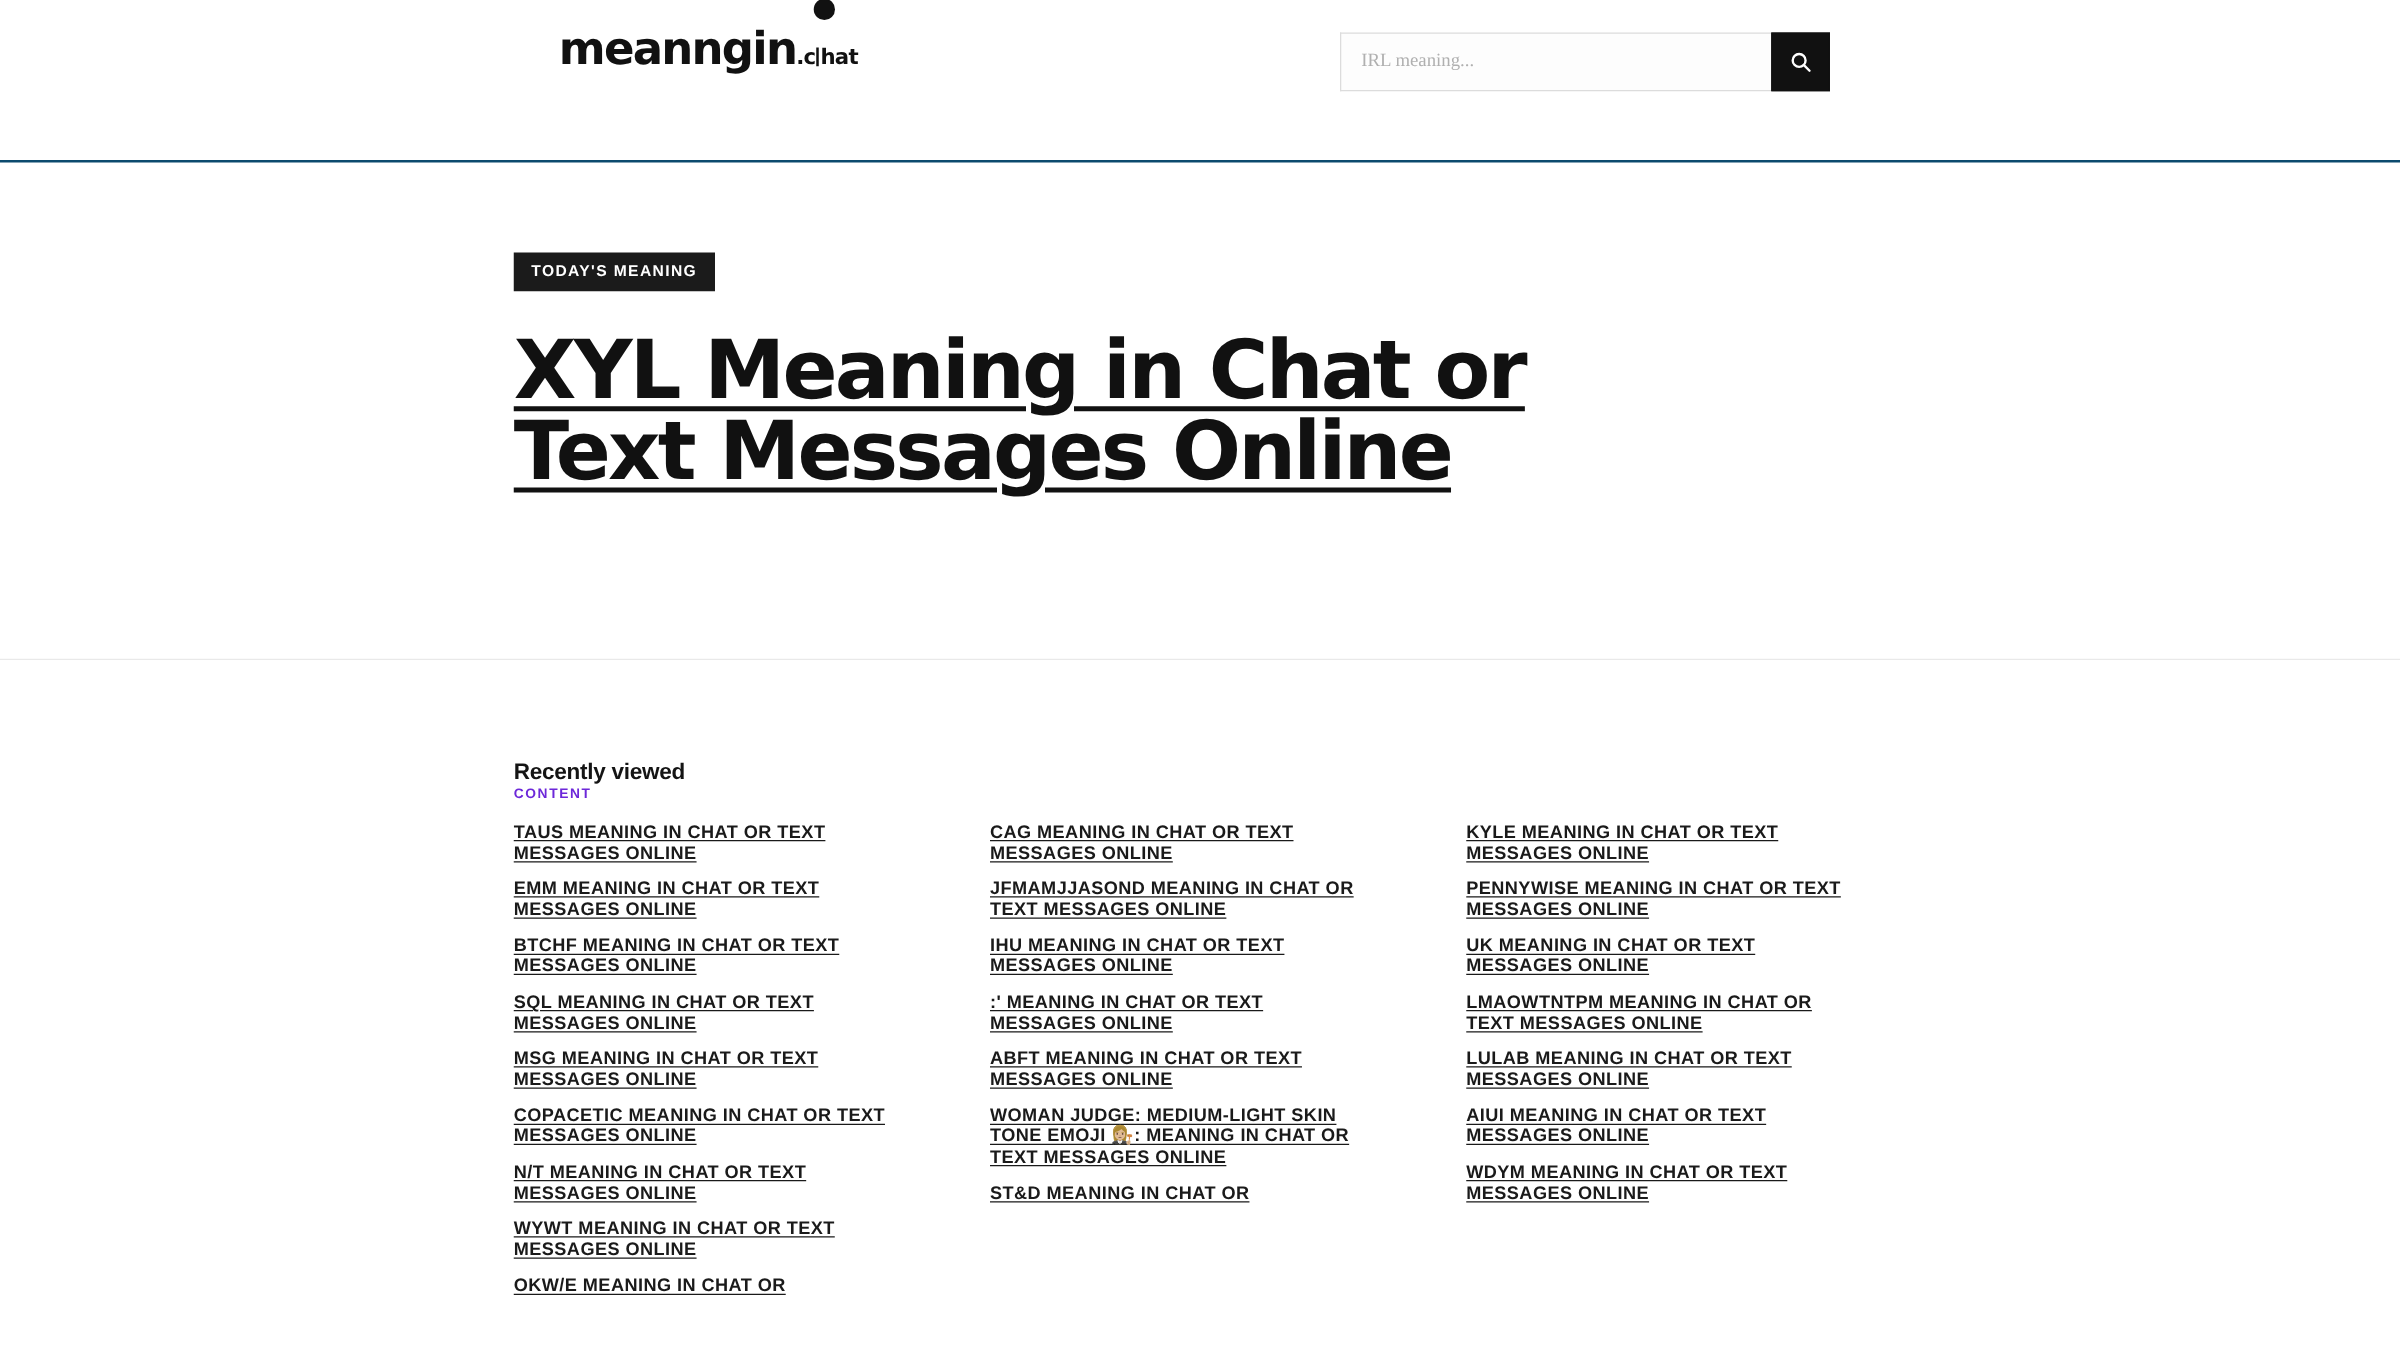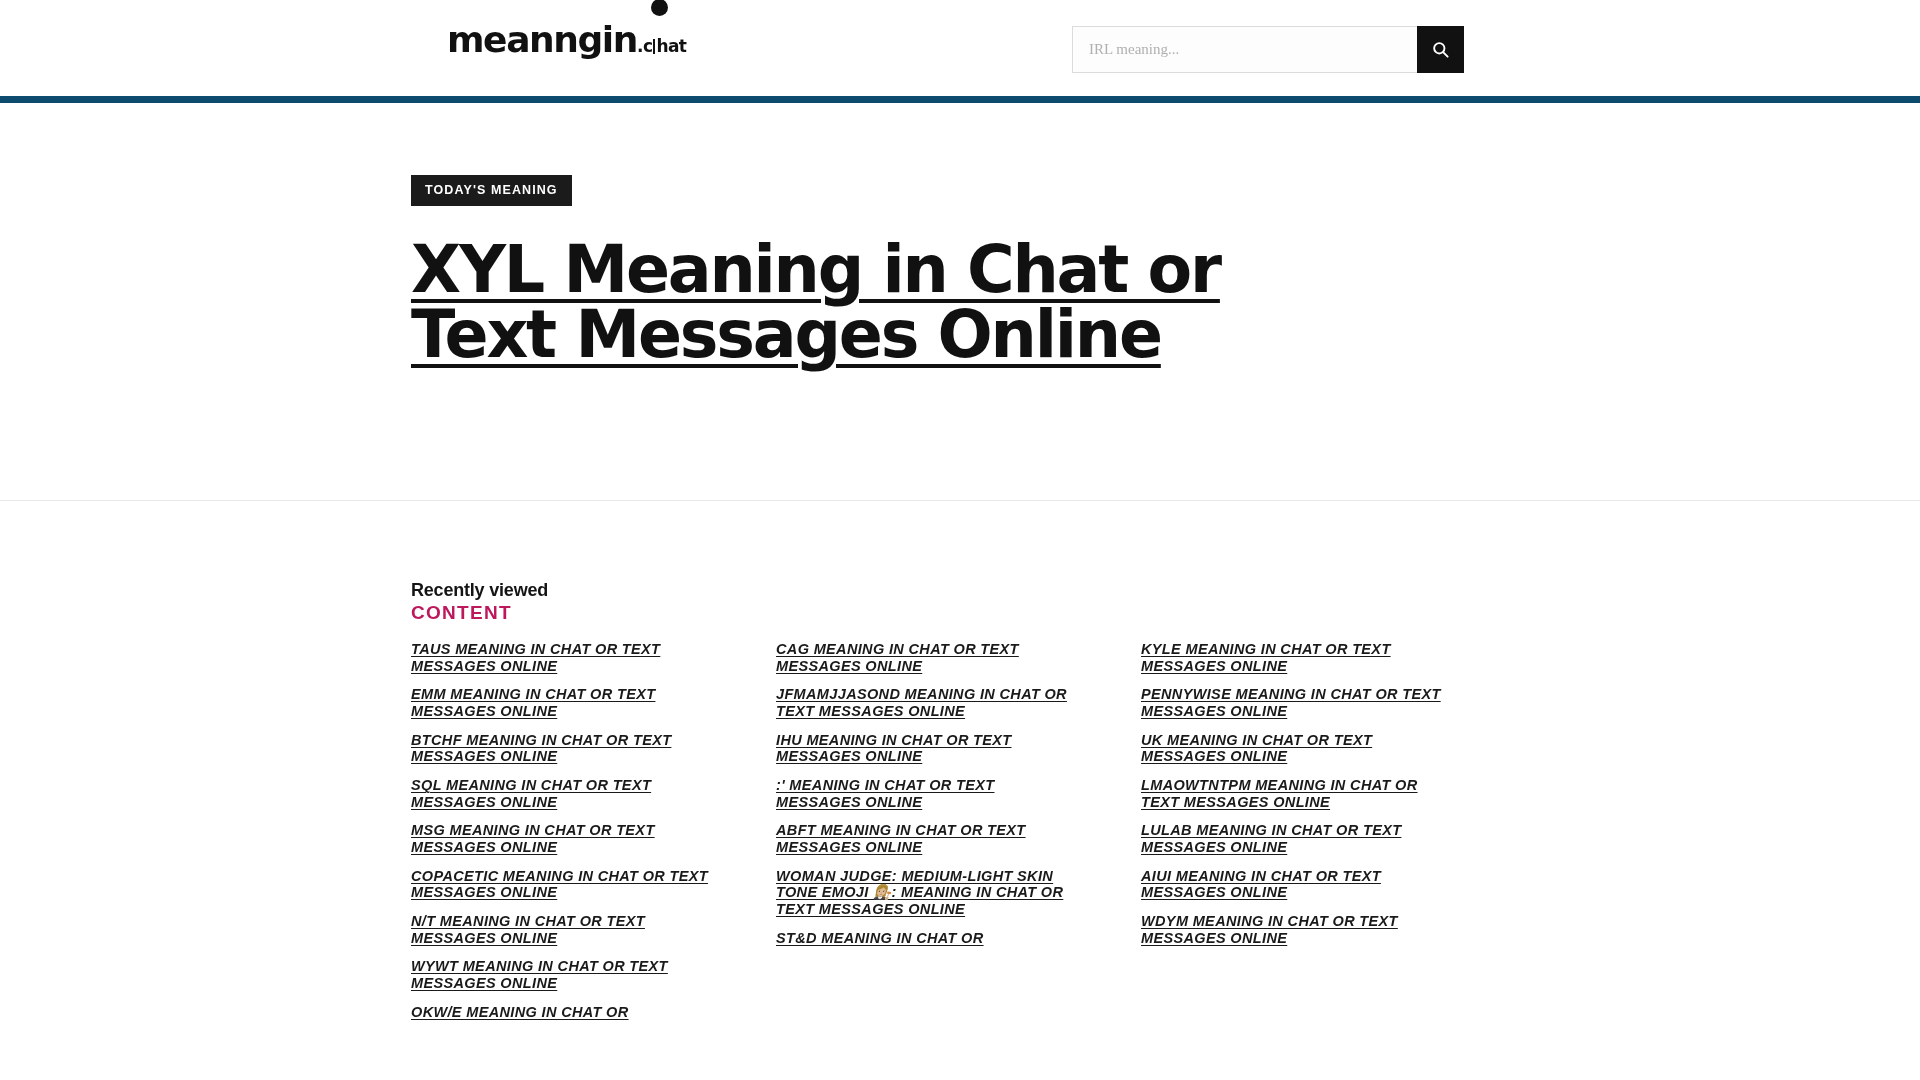--- a/index.html
+++ b/index.html
@@ -8,22 +8,22 @@
     padding: 0;
     width: 1920px;
     height: 1080px;
     background: #ffffff;
     font-family: "Liberation Sans", sans-serif;
     overflow: hidden;
   }
 
   
   .site-header {
-    height: 103px;
-    border-bottom: 7px solid #0c4a6e;
+    height: 130px;
+    border-bottom: 2px solid #0c4a6e;
     display: flex;
     align-items: center;
     position: relative;
   }
   .logo-wrap {
     position: absolute;
     left: 447px;
     top: 22px;
     display: flex;
     align-items: flex-end;
@@ -139,30 +139,29 @@
     padding-top: 67px;
   }
   .recent-heading {
     font-size: 18px;
     font-weight: 700;
     color: #141414;
     margin: 0;
     letter-spacing: -0.2px;
   }
   .recent-sub {
-    font-size: 19px;
+    font-size: 11px;
     font-weight: 700;
     letter-spacing: 1.3px;
-    color: #be185d;
+    color: #6d28d9;
     margin: 1px 0 17px;
   }
   .cols {
     display: flex;
-    gap: 0;
-    font-style: italic;
+    gap: 16px;
   }
   .col {
     width: 300px;
     margin-right: 60px;
   }
   .col:last-child { margin-right: 0; }
   .col-wide { width: 305px; }
   .link-item {
     display: block;
     font-size: 14.5px;

